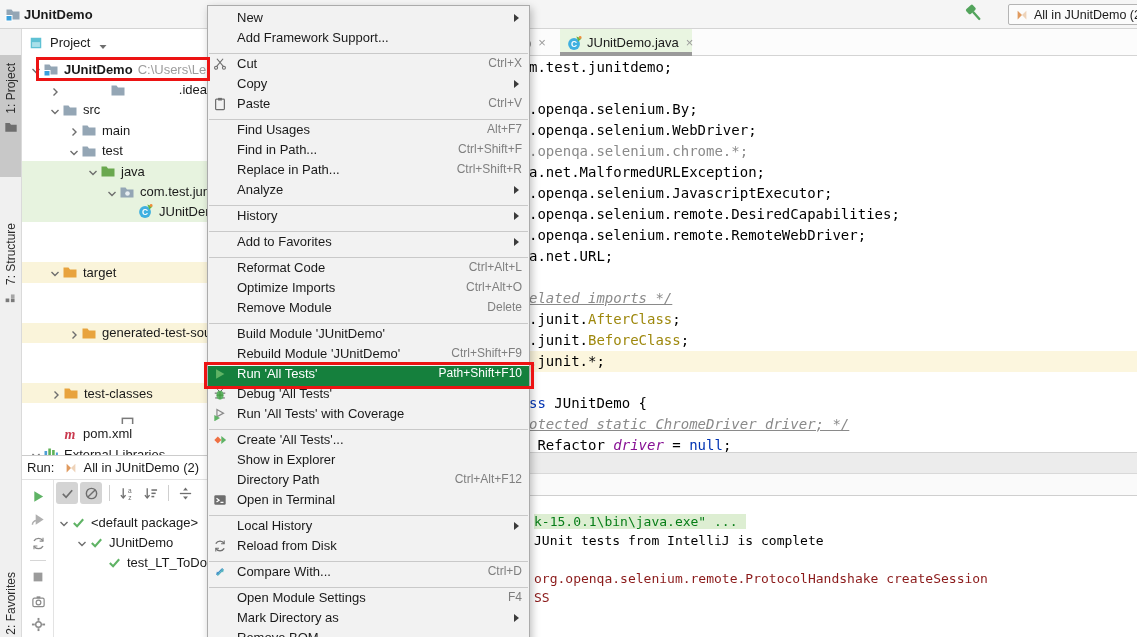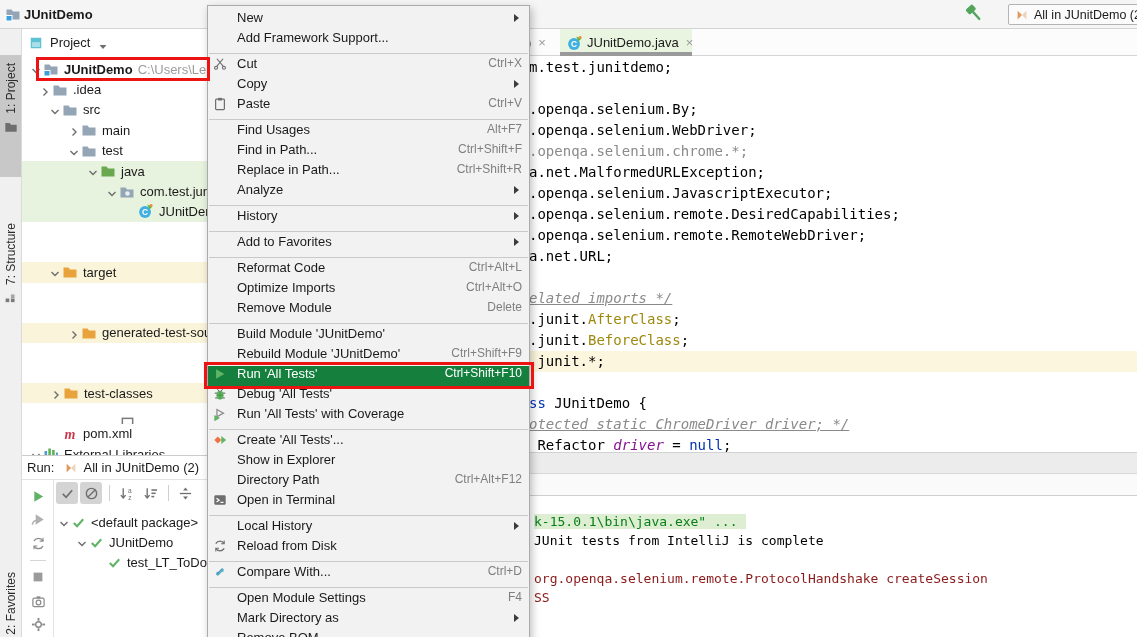--- a/index.html
+++ b/index.html
@@ -171,21 +171,21 @@
           <span class="chev"><svg viewBox="0 0 12 12" width="12" height="12">
               <path d="M2.5 4 L6 7.5 L9.5 4" stroke="#6e6e6e" stroke-width="1.4" fill="none"></path>
             </svg></span>
           <span class="tic"><svg viewBox="0 0 16 16" width="16" height="16">
               <path d="M1.5 3.5h5l1.5 2h6.5v8h-13z" fill="#94a6b5"></path>
               <rect x="1" y="9.5" width="6" height="5.5" fill="#3aa0dc" stroke="#fff" stroke-width="1"></rect>
             </svg></span>
           <span class="tlabel" style="font-weight: bold;">JUnitDemo</span>
           <span class="tpath">C:\Users\Leno</span>
         </div>
-        <div class="trow" style="padding-left: 17px;">
+        <div class="trow" style="padding-left: 27px; justify-content: space-between;">
           <span class="chev"><svg viewBox="0 0 12 12" width="12" height="12">
               <path d="M4.5 2.5 L8 6 L4.5 9.5" stroke="#6e6e6e" stroke-width="1.4" fill="none"></path>
             </svg></span>
           <span class="tic"><svg viewBox="0 0 16 16" width="16" height="16">
               <path d="M1.5 3.5h5l1.5 2h6.5v8h-13z" fill="#94a6b5"></path>
             </svg></span>
           <span class="tlabel">.idea</span>
         </div>
         <div class="trow" style="padding-left: 27px;">
           <span class="chev"><svg viewBox="0 0 12 12" width="12" height="12">
@@ -667,21 +667,21 @@
         <span class="mlabel">Rebuild Module 'JUnitDemo'</span>
         <span class="mshort">Ctrl+Shift+F9</span>
       </div>
       <div class="mi sel">
         <span class="mic">
           <svg viewBox="0 0 16 16" width="14" height="14">
             <path d="M3.5 2.5 L13 8 L3.5 13.5 z" fill="#5fb365"></path>
           </svg>
         </span>
         <span class="mlabel">Run 'All Tests'</span>
-        <span class="mshort">Ctrl+Shift+F10</span>
+        <span class="mshort">Path+Shift+F10</span>
       </div>
       <div class="mi">
         <span class="mic">
           <svg viewBox="0 0 16 16" width="14" height="14">
             <line x1="5" y1="2.5" x2="6.8" y2="4.5" stroke="#555" stroke-width="1.1"></line>
             <line x1="11" y1="2.5" x2="9.2" y2="4.5" stroke="#555" stroke-width="1.1"></line>
             <line x1="2" y1="7" x2="14" y2="7" stroke="#555" stroke-width="1.1"></line>
             <line x1="2.5" y1="12.5" x2="13.5" y2="12.5" stroke="#555" stroke-width="1.1"></line>
             <ellipse cx="8" cy="9.3" rx="4" ry="5" fill="#5fb365"></ellipse>
             <line x1="8" y1="4.5" x2="8" y2="14" stroke="#46933f" stroke-width="1"></line>

